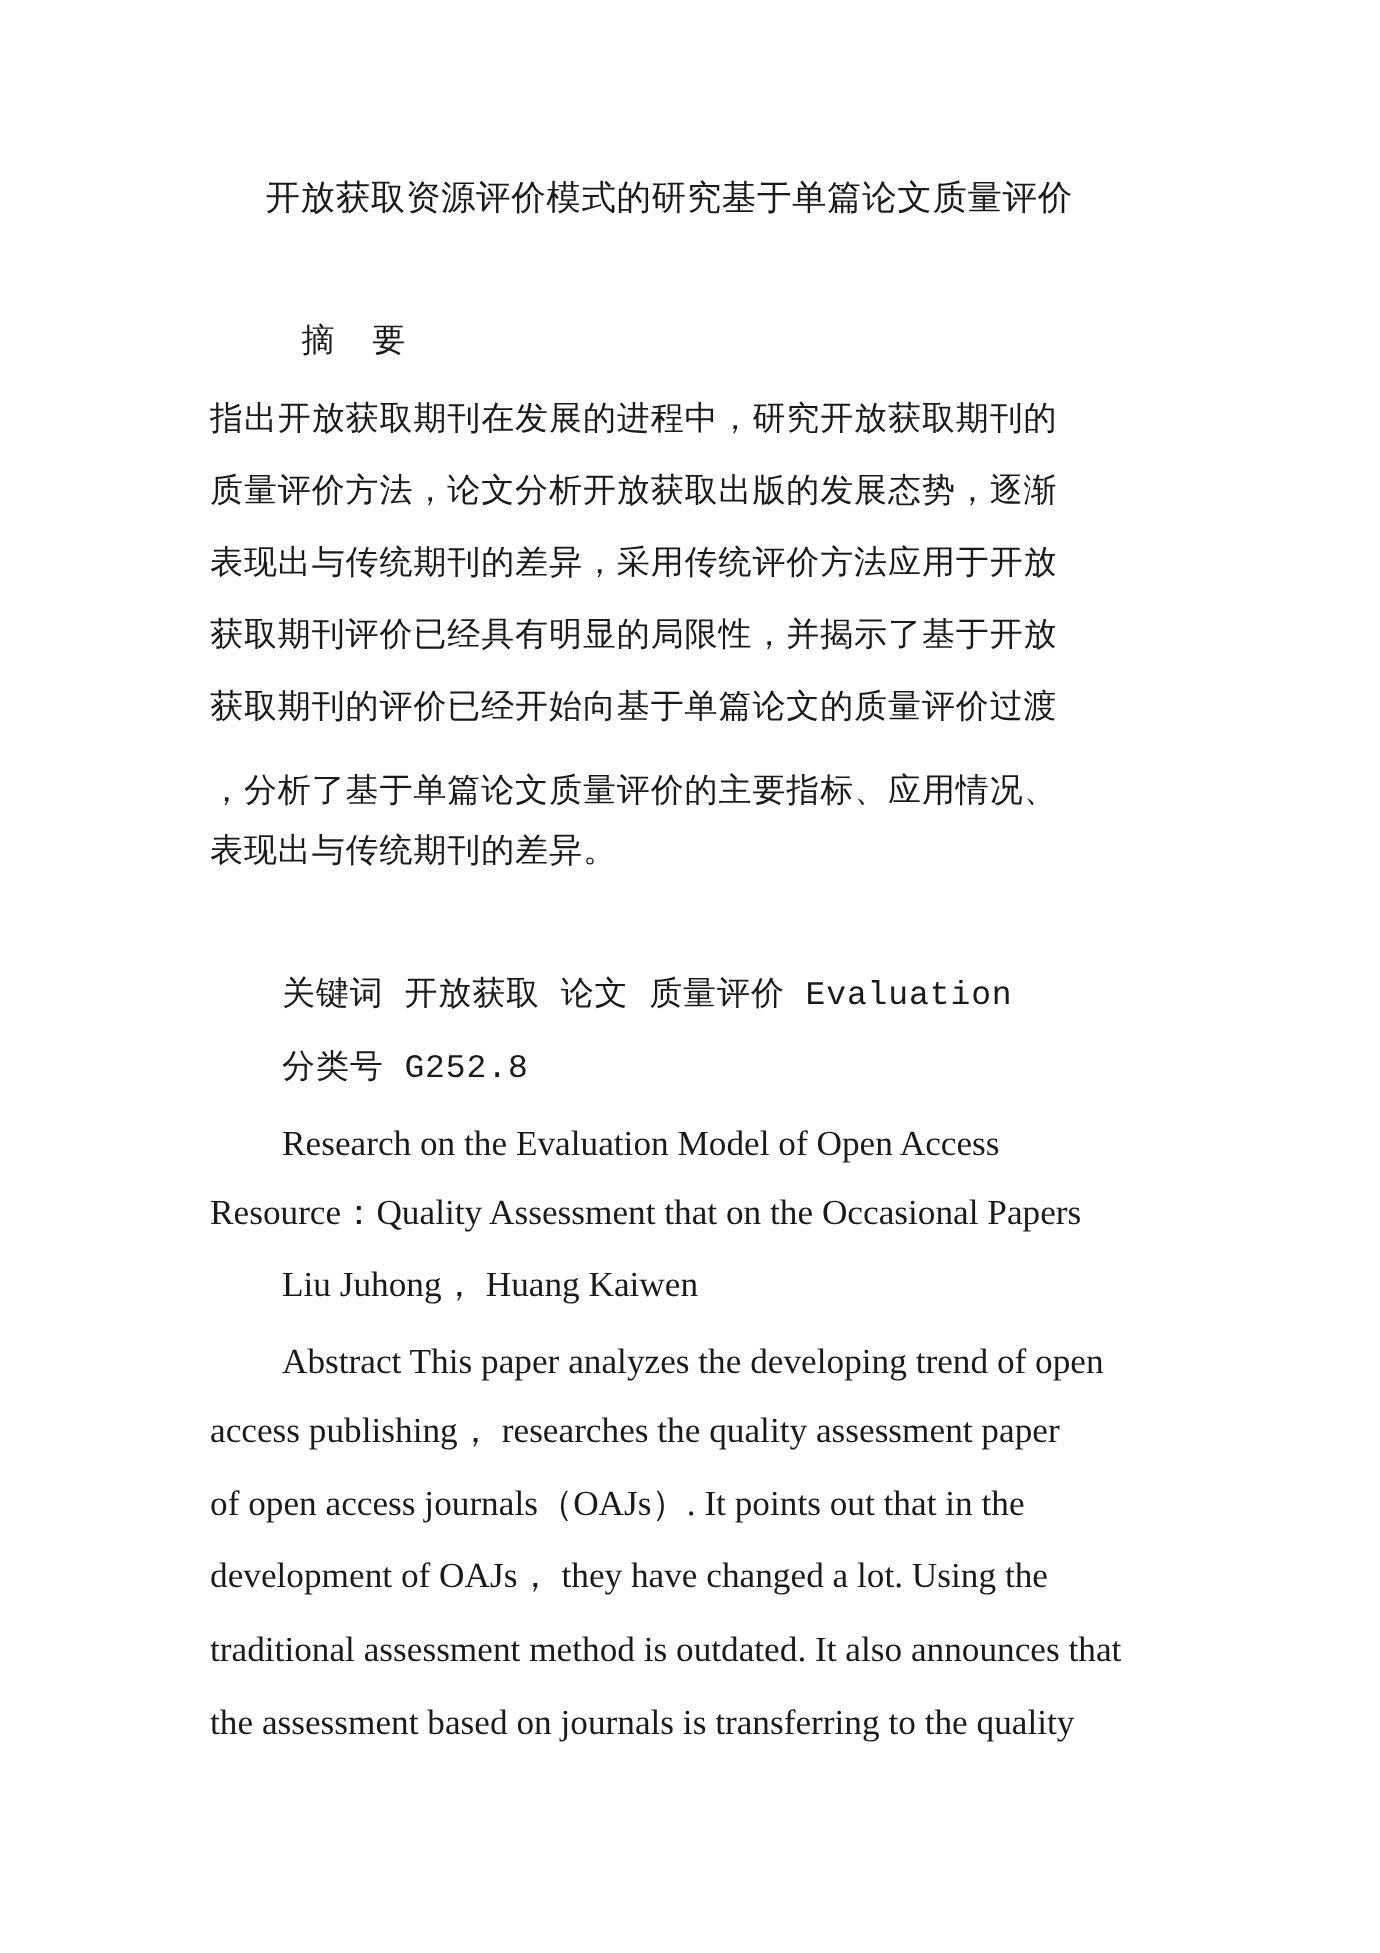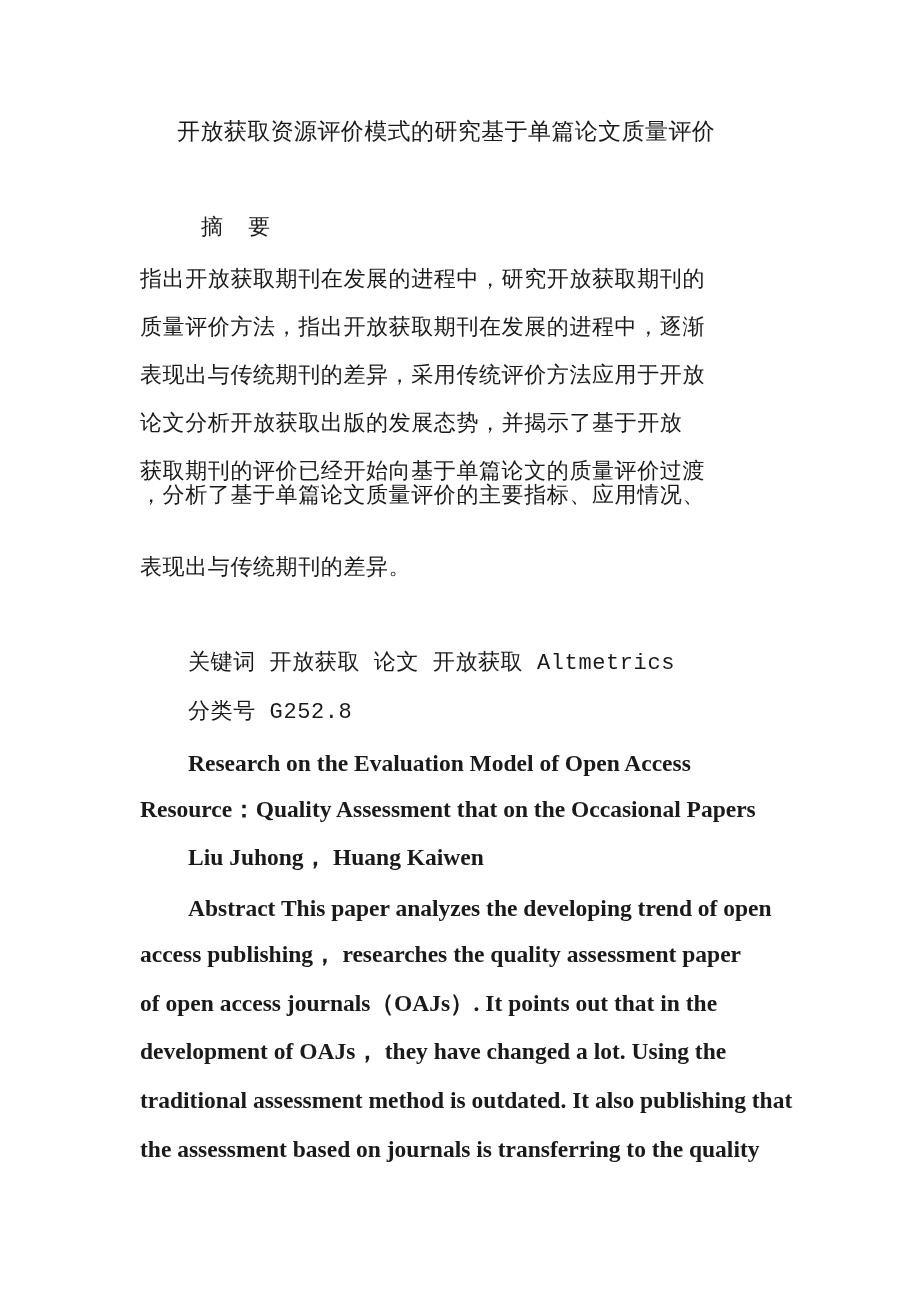--- a/index.html
+++ b/index.html
@@ -8,50 +8,50 @@
       color: #1a1a1a;
       font-family: "Liberation Serif", "DejaVu Serif", serif;
     }
     .line {
       position: absolute; white-space: nowrap;
       font-size: 23px; line-height: 30px;
     }
     .cjk { font-family: Liberation Mono, monospace; font-size: 22px; letter-spacing: 0.6px; }
     .title { left: 177px; top: 118px; font-size: 23px; letter-spacing: 0.4px; }
     .abs-head { left: 201px; top: 214px; letter-spacing: 6px; }
-    .en { font-family: "Liberation Serif", serif; font-size: 23.5px; font-weight: bold; }
+    .en { font-family: "Liberation Serif", serif; font-size: 23.5px; }
   </style>
 </head>
 <body>
 
 <div>
   <div class="line cjk title">开放获取资源评价模式的研究基于单篇论文质量评价</div>
   <div class="line cjk abs-head">摘 要</div>
 
   <div>
     <div class="line cjk" style="left:140px;top:266px">指出开放获取期刊在发展的进程中，研究开放获取期刊的</div>
-    <div class="line cjk" style="left:140px;top:314px">质量评价方法，指出开放获取期刊在发展的进程中，逐渐</div>
+    <div class="line cjk" style="left:140px;top:314px">质量评价方法，论文分析开放获取出版的发展态势，逐渐</div>
     <div class="line cjk" style="left:140px;top:362px">表现出与传统期刊的差异，采用传统评价方法应用于开放</div>
-    <div class="line cjk" style="left:140px;top:410px">论文分析开放获取出版的发展态势，并揭示了基于开放</div>
+    <div class="line cjk" style="left:140px;top:410px">获取期刊评价已经具有明显的局限性，并揭示了基于开放</div>
     <div class="line cjk" style="left:140px;top:458px">获取期刊的评价已经开始向基于单篇论文的质量评价过渡</div>
-    <div class="line cjk" style="left:140px;top:482px">，分析了基于单篇论文质量评价的主要指标、应用情况、</div>
+    <div class="line cjk" style="left:140px;top:514px">，分析了基于单篇论文质量评价的主要指标、应用情况、</div>
     <div class="line cjk" style="left:140px;top:554px">表现出与传统期刊的差异。</div>
   </div>
 
-  <div class="line cjk" style="left:188px;top:649px">关键词 开放获取 论文 开放获取 Altmetrics</div>
+  <div class="line cjk" style="left:188px;top:649px">关键词 开放获取 论文 质量评价 Evaluation</div>
   <div class="line cjk" style="left:188px;top:698px">分类号 G252.8</div>
 
   <div>
     <div class="line en" style="left:188px;top:748px">Research on the Evaluation Model of Open Access</div>
     <div class="line en" style="left:140px;top:794px">Resource：Quality Assessment that on the Occasional Papers</div>
   </div>
 
   <div class="line en" style="left:188px;top:842px">Liu Juhong， Huang Kaiwen</div>
 
   <div>
     <div class="line en" style="left:188px;top:893px">Abstract This paper analyzes the developing trend of open</div>
     <div class="line en" style="left:140px;top:939px">access publishing， researches the quality assessment paper</div>
     <div class="line en" style="left:140px;top:988px">of open access journals（OAJs）. It points out that in the</div>
     <div class="line en" style="left:140px;top:1036px">development of OAJs， they have changed a lot. Using the</div>
-    <div class="line en" style="left:140px;top:1085px">traditional assessment method is outdated. It also publishing that</div>
+    <div class="line en" style="left:140px;top:1085px">traditional assessment method is outdated. It also announces that</div>
     <div class="line en" style="left:140px;top:1134px">the assessment based on journals is transferring to the quality</div>
   </div>
 </div>
 
 </body></html>

